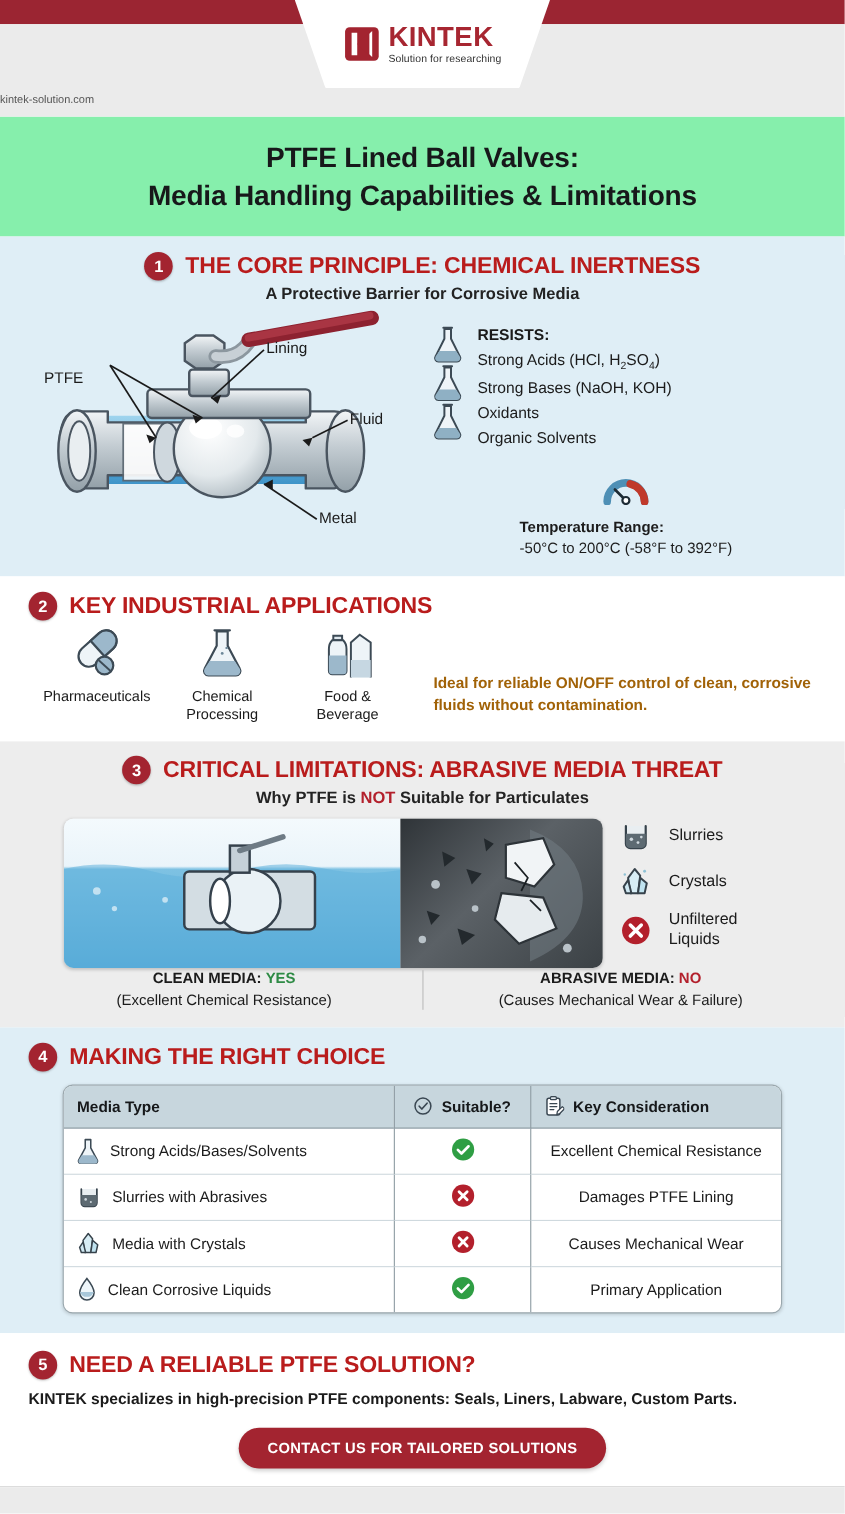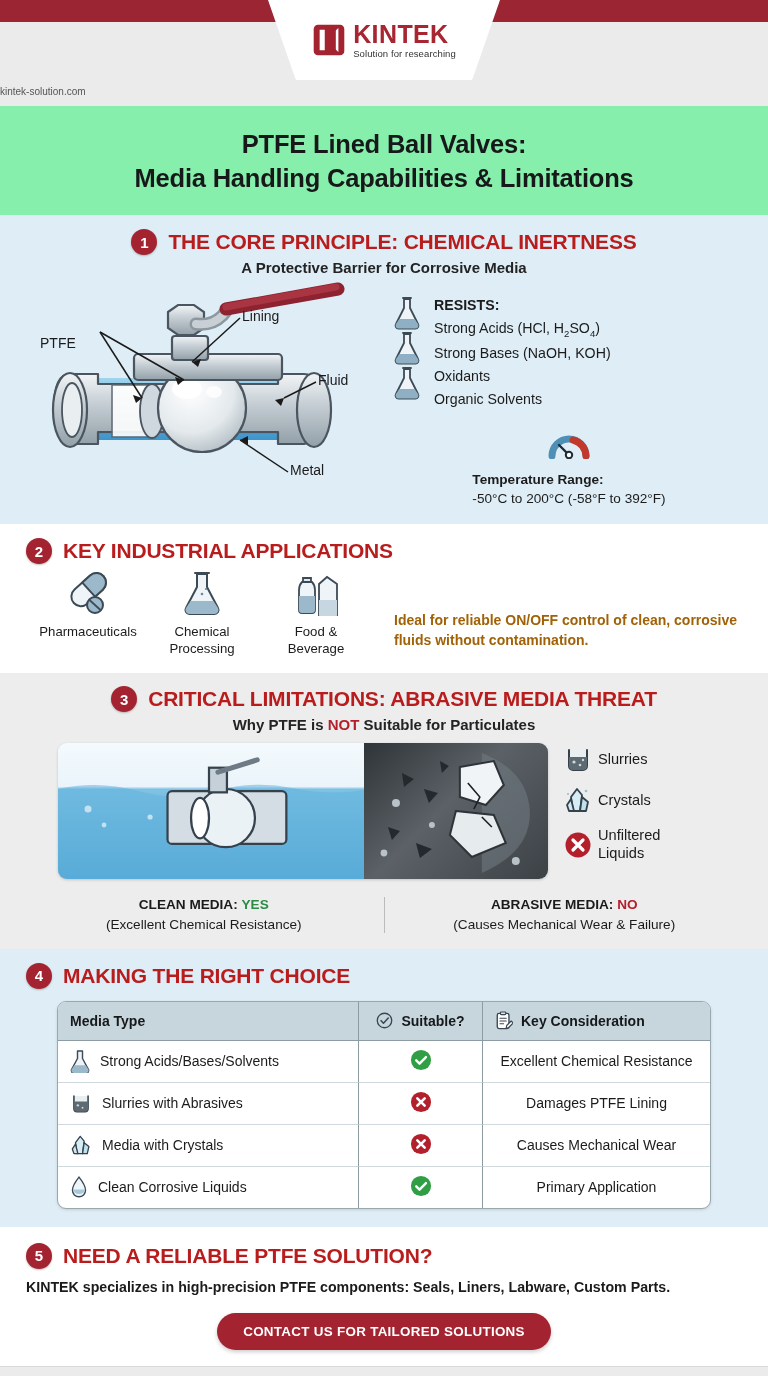--- a/index.html
+++ b/index.html
@@ -80,23 +80,23 @@
   
   .s3 { padding: 13px 0 14px; }
   .s3-body { display: flex; padding: 10px 24px 0 58px; gap: 16px; align-items: flex-start; }
   .compare { width: 490px; flex: 0 0 490px; height: 136px; display: flex;
              border-radius: 9px; overflow: hidden; box-shadow: 0 1px 3px rgba(0,0,0,.18); }
   .cmp-left { width: 62.5%; position: relative; overflow: hidden;
               background: linear-gradient(#f4fafd 0%, #eaf4fa 32%, #7ec2e3 34%, #4da4d4 100%); }
   .cmp-right { width: 37.5%; position: relative; overflow: hidden;
                background: linear-gradient(135deg, #2f3438 0%, #5b6166 45%, #3b4145 100%); }
   .s3-right { padding-top: 2px; }
-  .threat { display: flex; align-items: center; gap: 6px; margin-bottom: 13px; }
+  .threat { display: flex; align-items: center; gap: 16px; margin-bottom: 13px; }
   .threat-label { font-size: 14.6px; line-height: 1.18; color: #1b1b1b; }
-  .verdicts { display: flex; padding: 0 24px 0; margin-top: 16px; }
+  .verdicts { display: flex; padding: 0 24px 0; }
   .verdict { flex: 1; text-align: center; font-size: 13.6px; line-height: 1.45; color: #1b1b1b; }
   .verdict .hd { font-weight: 800; font-size: 13.6px; }
   .verdict .yes { color: #2e8b45; font-weight: 800; }
   .verdict .no { color: #b3202c; font-weight: 800; }
   .vdiv { width: 1px; background: #bbb; margin: 2px 0; }
 
   
   .s4 { padding: 14px 0 18px; }
   .s4 .sec-head { padding-left: 26px; }
   table.choice {

